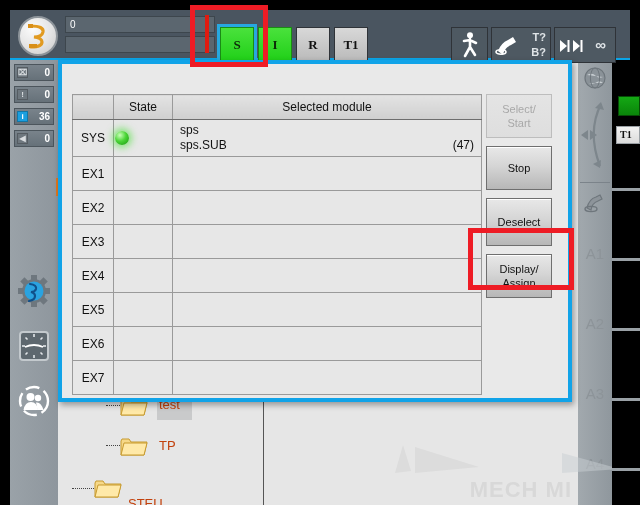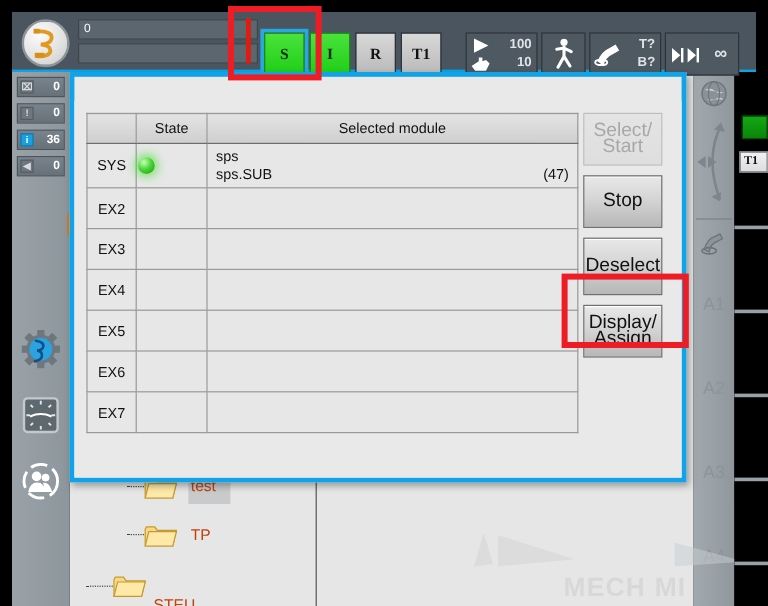--- a/index.html
+++ b/index.html
@@ -172,21 +172,21 @@
   .modcell{position:relative;height:34px;}
   .modname{position:absolute;left:6px;top:2px;font-size:12px;color:#111;line-height:15px;}
   .modcount{position:absolute;right:6px;top:17px;font-size:12px;color:#111;}
 
   
   .btncol{position:absolute;left:424px;top:10px;width:76px;}
   .dbtn{
     width:66px;height:44px;margin-bottom:8px;
     background:linear-gradient(to bottom,#e8e8e8 0%,#d5d5d5 45%,#b7b7b7 100%);
     border:1px solid #6f6f6f;box-sizing:border-box;
-    font-size:16px;color:#111;text-align:center;
+    font-size:11px;color:#111;text-align:center;
     display:flex;align-items:center;justify-content:center;
     line-height:14px;
     box-shadow:inset 0 1px 0 #fff;
   }
   .dbtn.disabled{
     background:linear-gradient(to bottom,#e4e4e4,#dedede);
     color:#a8a8a8;border-color:#bdbdbd;box-shadow:none;
   }
 
   
@@ -369,30 +369,20 @@
     </div>
     <div class="redtick"></div>
 
     <div class="modebtns">
       <div class="mbtn green sel">S</div>
       <div class="mbtn green">I</div>
       <div class="mbtn">R</div>
       <div class="mbtn">T1</div>
     </div>
 
-    <div class="tgrp" style="left:378px;width:60px;">
-      <svg width="16" height="14" viewBox="0 0 16 14" style="position:absolute;left:4px;top:3px;">
-        <path d="M2 1 L14 7 L2 13 Z" fill="#fff"></path>
-      </svg>
-      <span class="num" style="top:3px;">100</span>
-      <svg width="17" height="13" viewBox="0 0 17 13" style="position:absolute;left:3px;top:19px;">
-        <path d="M1 8 L7 4 L7 1 L10 1 L10 4 L13 3 L16 6 L13 12 L4 12 Z" fill="#fff"></path>
-      </svg>
-      <span class="num" style="top:18px;">10</span>
-    </div>
 
     <div class="tgrp" style="left:441px;width:37px;">
       <svg width="18" height="26" viewBox="0 0 18 26" style="position:absolute;left:9px;top:4px;">
         <circle cx="9" cy="3.2" r="3" fill="#fff"></circle>
         <path d="M9 7 L9 15 M9 15 L4 24 M9 15 L14 23 M3 9 L9 8 L15 11" stroke="#fff" stroke-width="2.6" fill="none" stroke-linecap="round"></path>
       </svg>
     </div>
 
     <div class="tgrp" style="left:481px;width:60px;">
       <svg width="24" height="24" viewBox="0 0 24 24" style="position:absolute;left:3px;top:5px;">
@@ -431,20 +421,25 @@
             <td class="c-state"><span class="led"></span></td>
             <td>
               <div class="modcell">
                 <div class="modname">
                   <span>sps</span><br>
                   <span>sps.SUB</span>
                 </div>
                 <div class="modcount">(47)</div>
               </div>
             </td>
+          </tr>
+          <tr class="row">
+            <td class="c-id">EX1</td>
+            <td class="c-state"></td>
+            <td></td>
           </tr>
           <tr class="row">
             <td class="c-id">EX2</td>
             <td class="c-state"></td>
             <td></td>
           </tr>
           <tr class="row">
             <td class="c-id">EX3</td>
             <td class="c-state"></td>
             <td></td>

